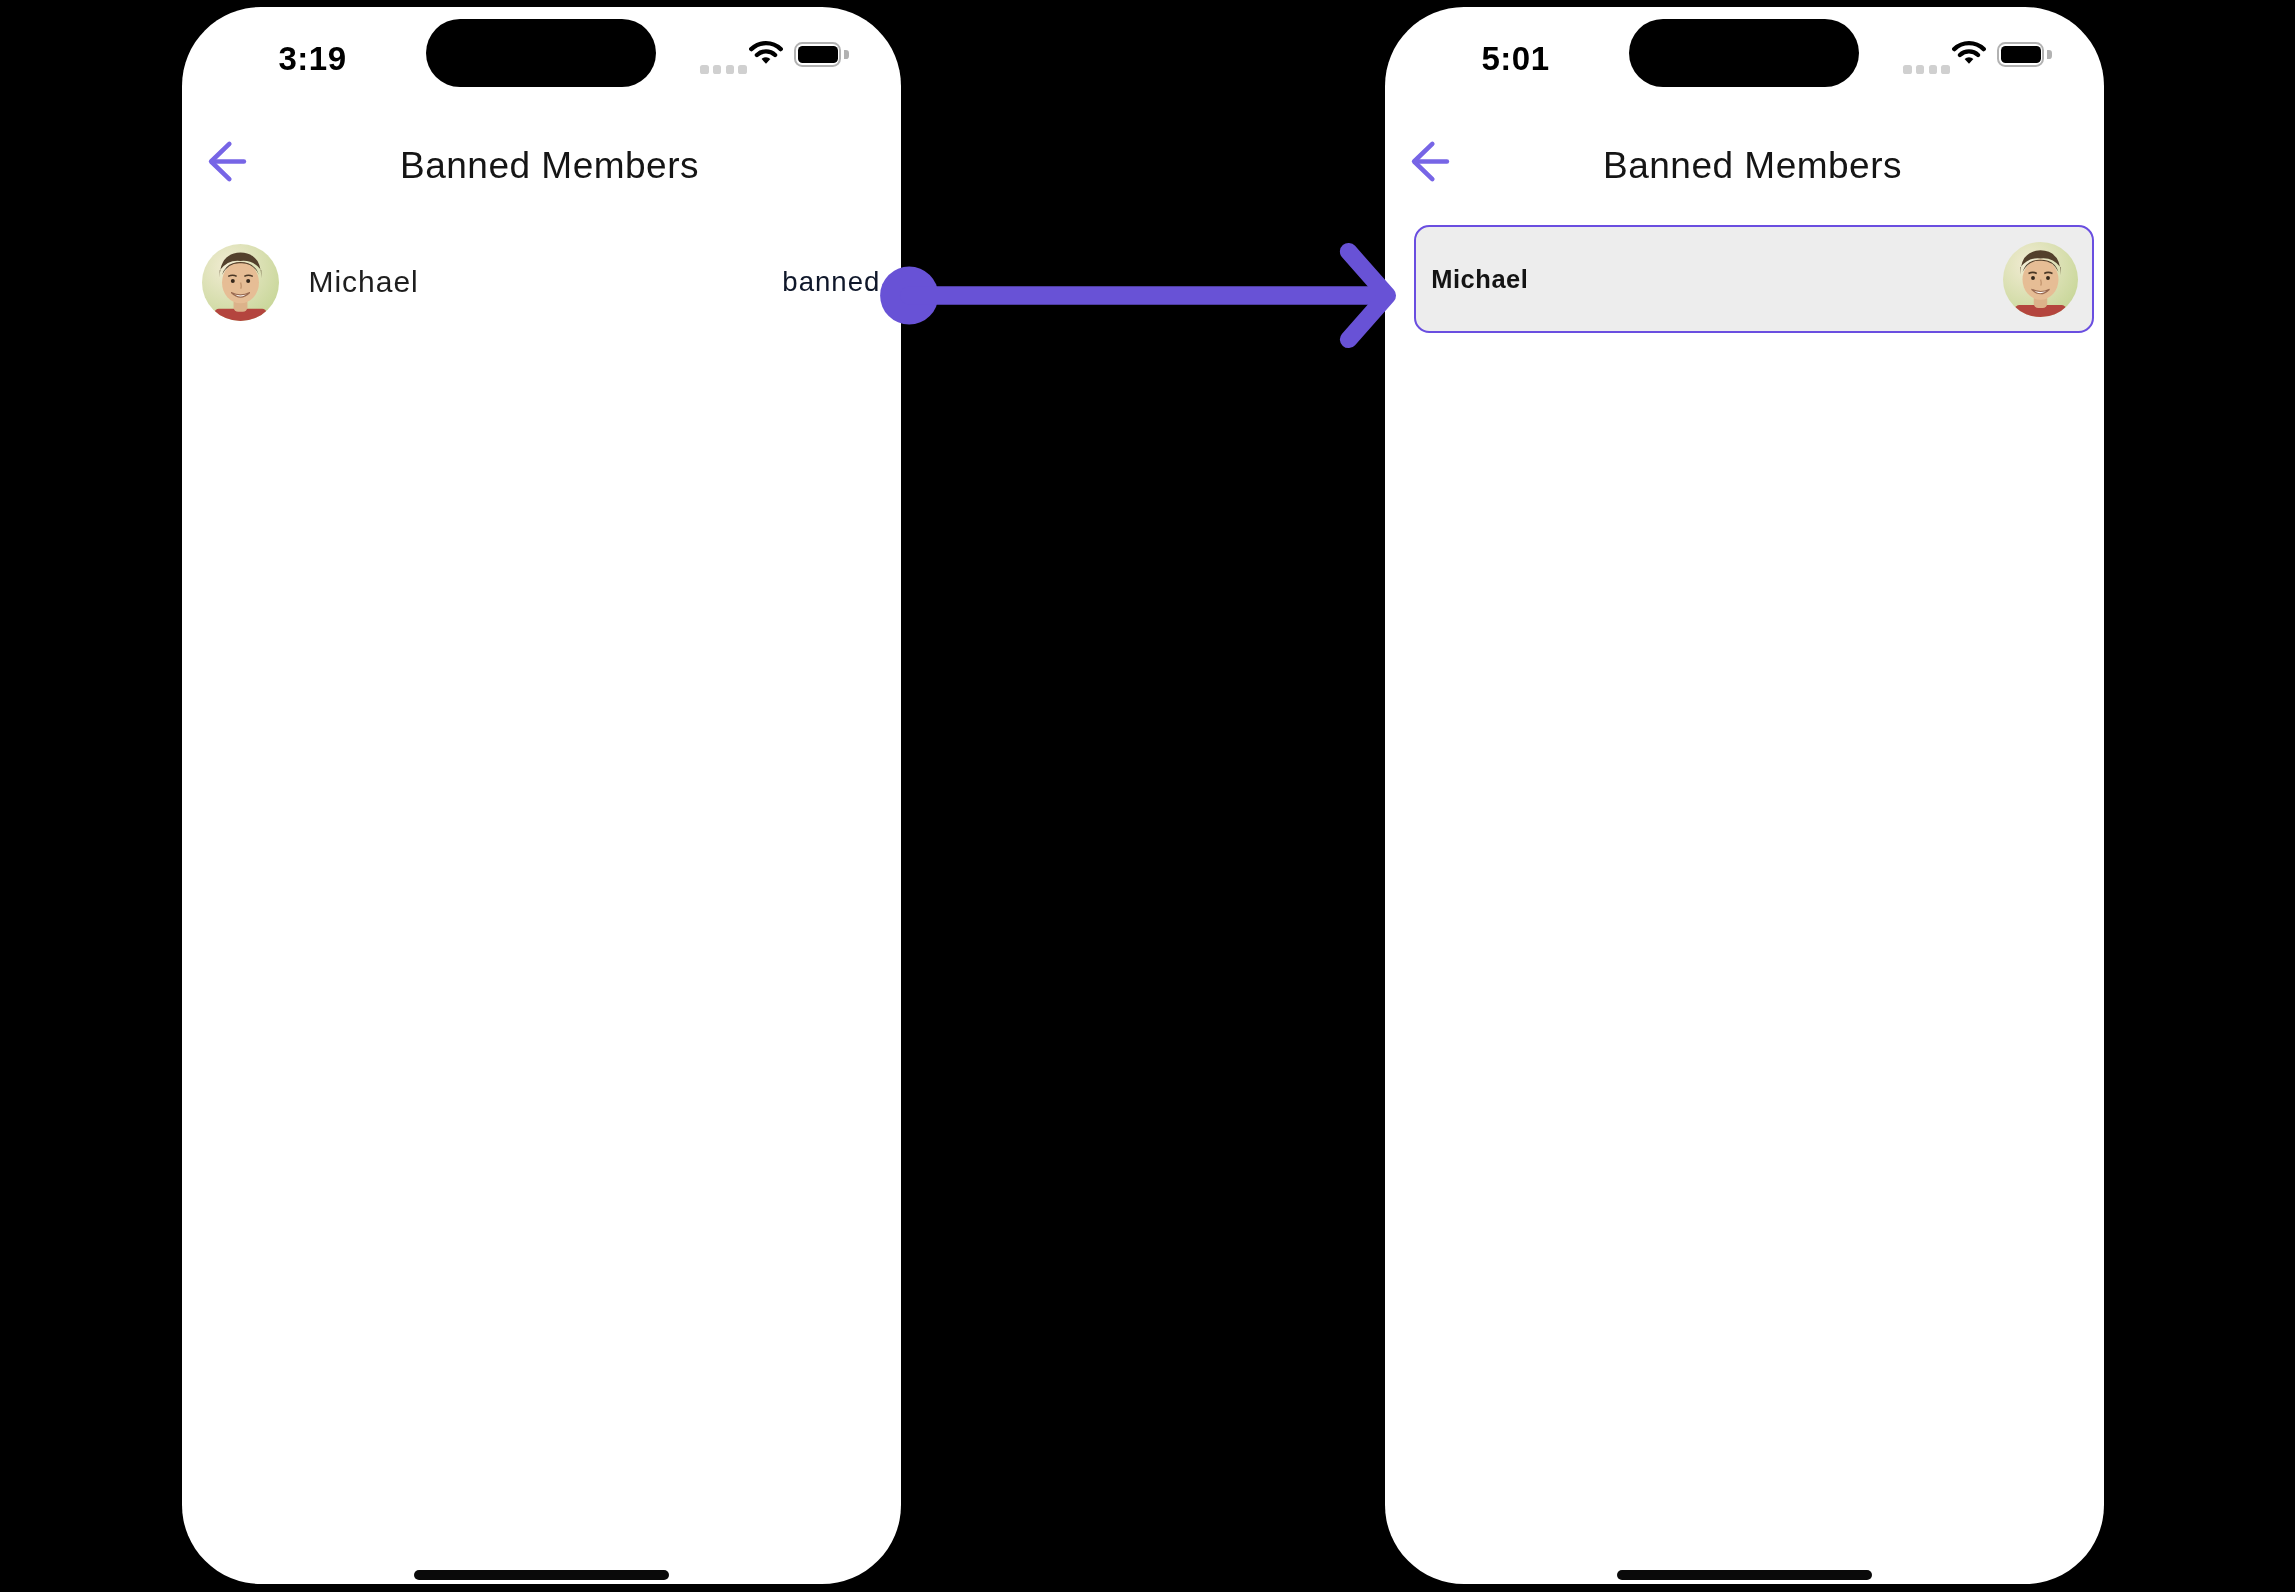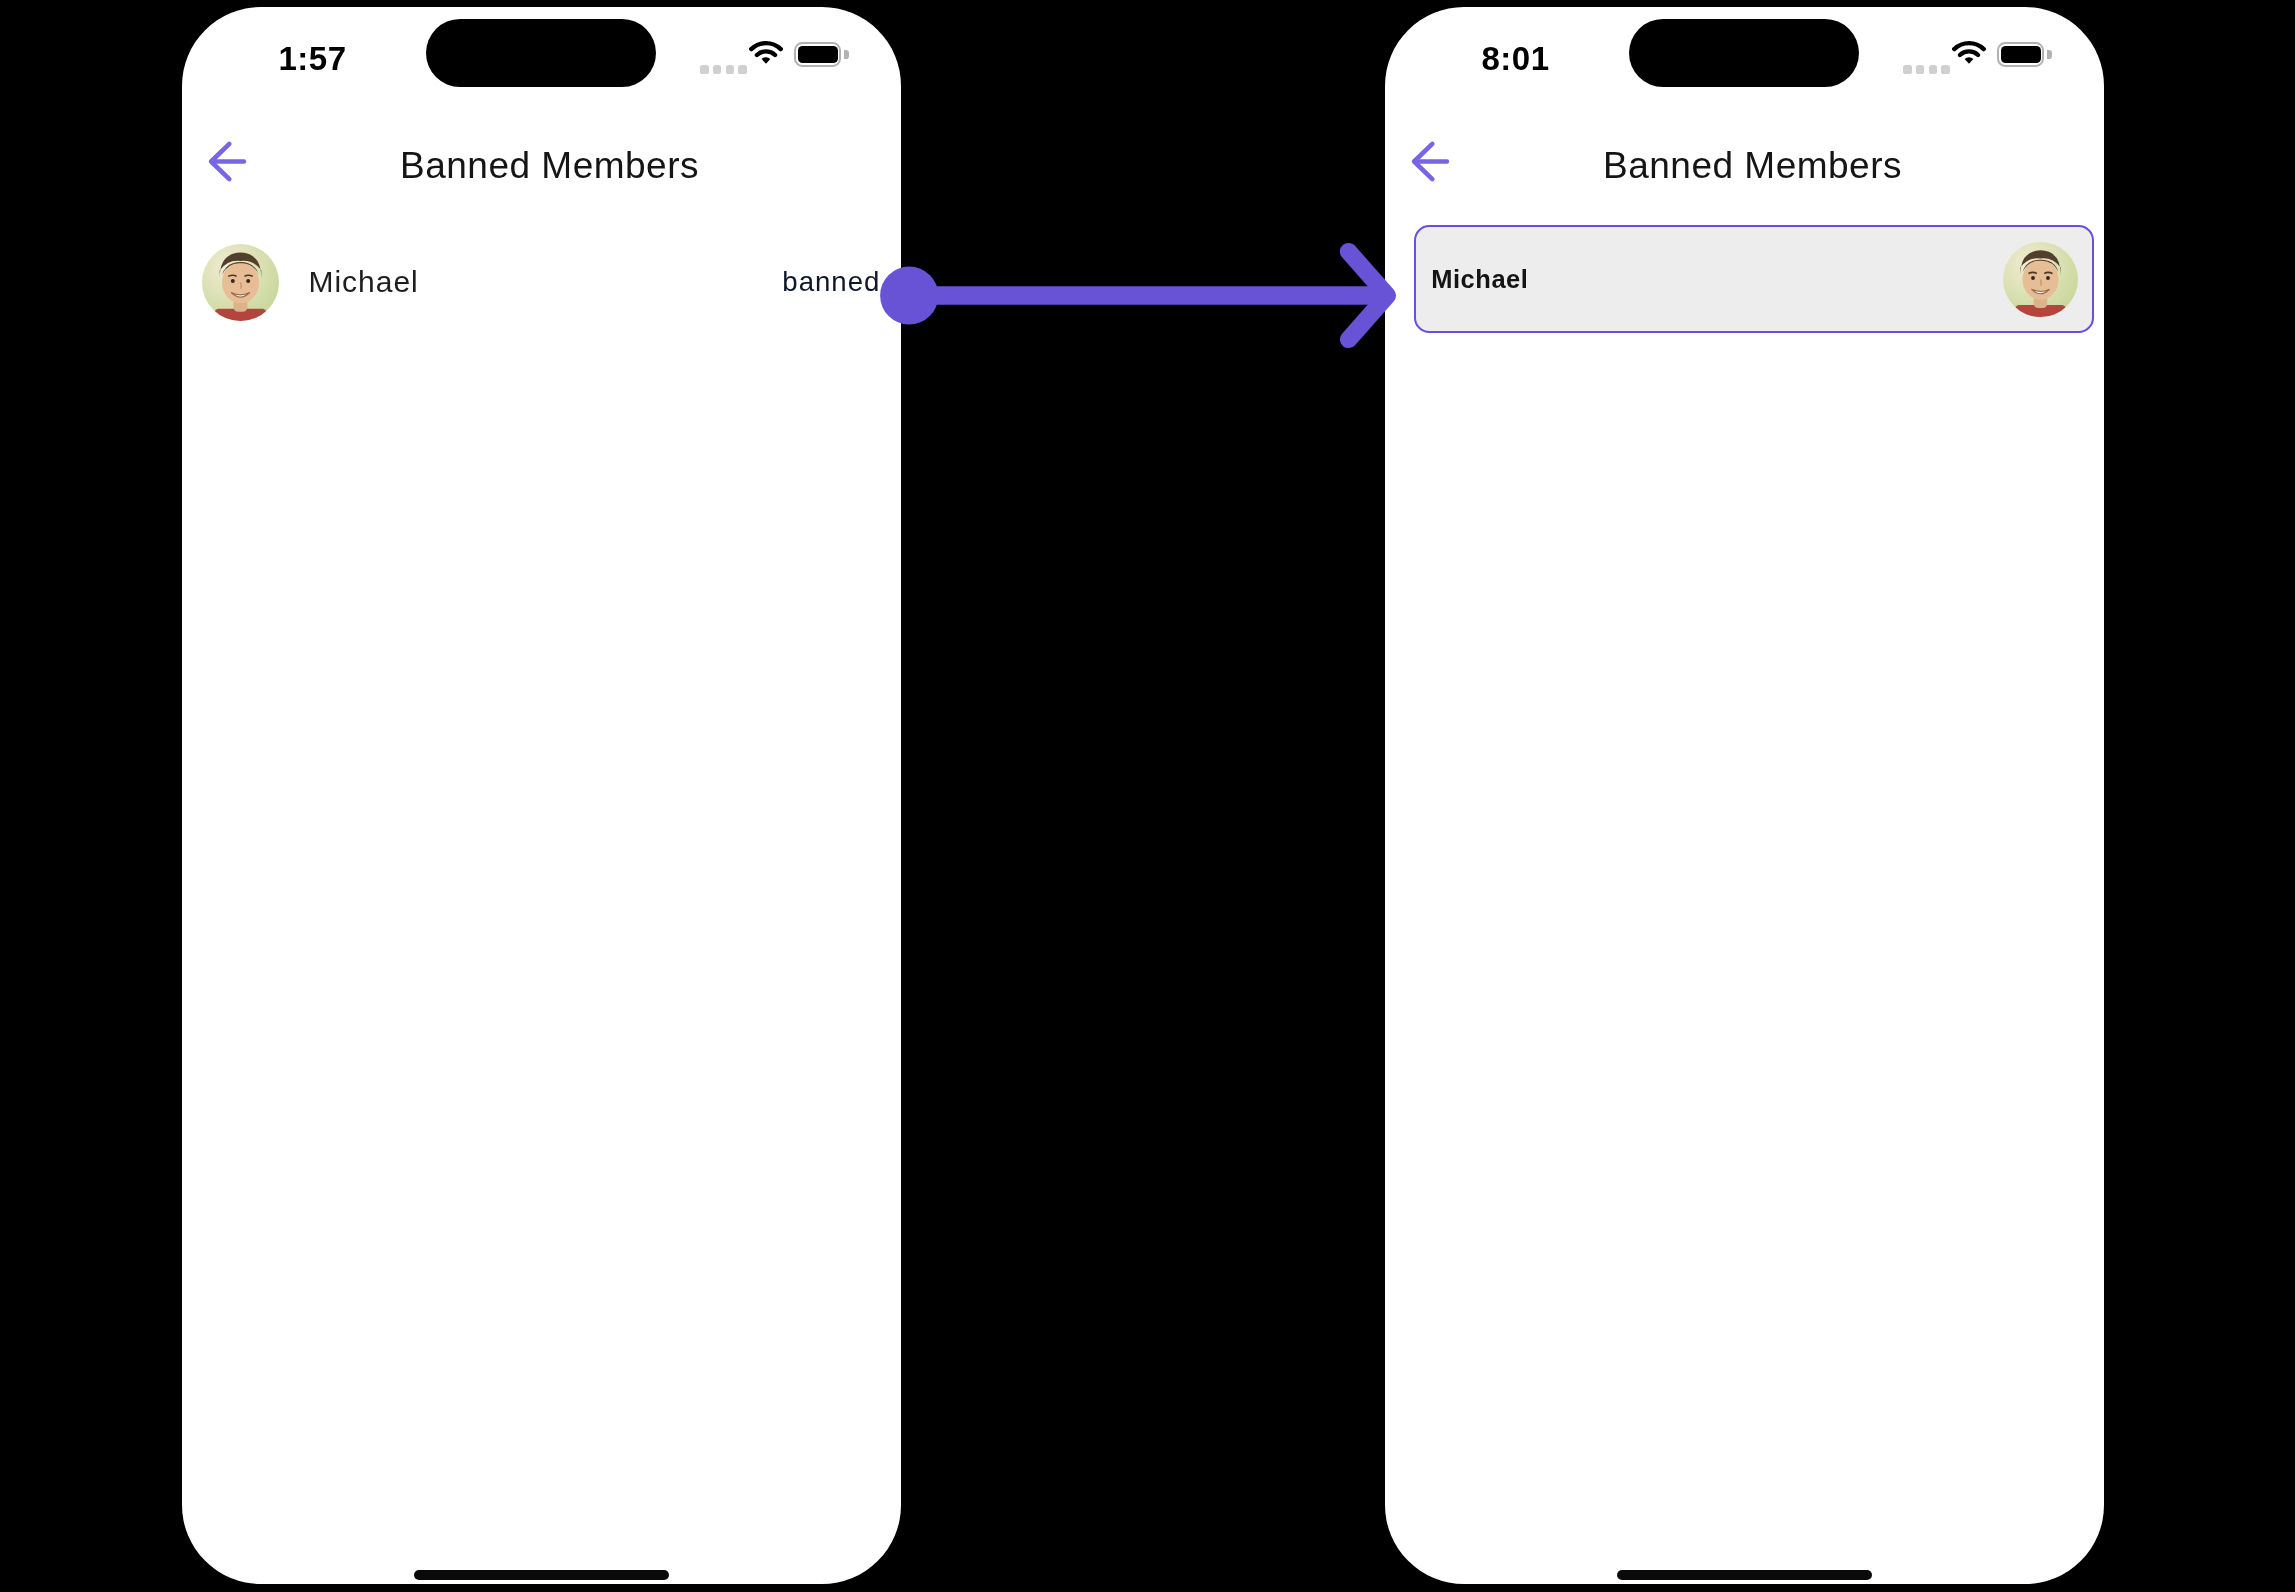--- a/index.html
+++ b/index.html
@@ -51,21 +51,21 @@
 
   .home-indicator{position:absolute;left:232px;top:1563px;width:255px;height:10.2px;
                   border-radius:5.1px;background:#0a0a0a;}
 
   .connector{position:absolute;left:874px;top:230px;width:546px;height:131px;z-index:5;}
 </style>
 </head>
 <body>
 
 <div class="phone left">
-  <div class="time">1:57</div>
+  <div class="time">3:19</div>
   <div class="island"></div>
   <div class="cell-dots">
     <span></span>
       <span></span>
       <span></span>
       <span></span>
   </div>
   <div class="wifi">
     <svg viewBox="0 0 24 19">
       <path d="M1.6 6.4 a15 15 0 0 1 20.8 0" fill="none" stroke="#000" stroke-width="3.1" stroke-linecap="round"></path>
@@ -114,21 +114,21 @@
       </svg>
     </div>
     <div class="member-name">Michael</div>
     <div class="banned-badge">banned</div>
   </div>
 
   <div class="home-indicator"></div>
 </div>
 
 <div class="phone right">
-  <div class="time">8:01</div>
+  <div class="time">5:01</div>
   <div class="island"></div>
   <div class="cell-dots">
     <span></span>
       <span></span>
       <span></span>
       <span></span>
   </div>
   <div class="wifi">
     <svg viewBox="0 0 24 19">
       <path d="M1.6 6.4 a15 15 0 0 1 20.8 0" fill="none" stroke="#000" stroke-width="3.1" stroke-linecap="round"></path>

